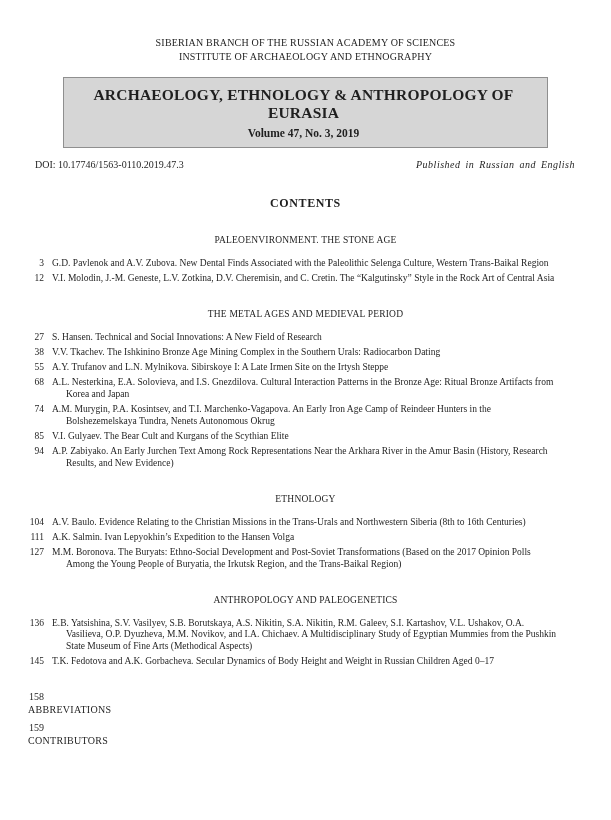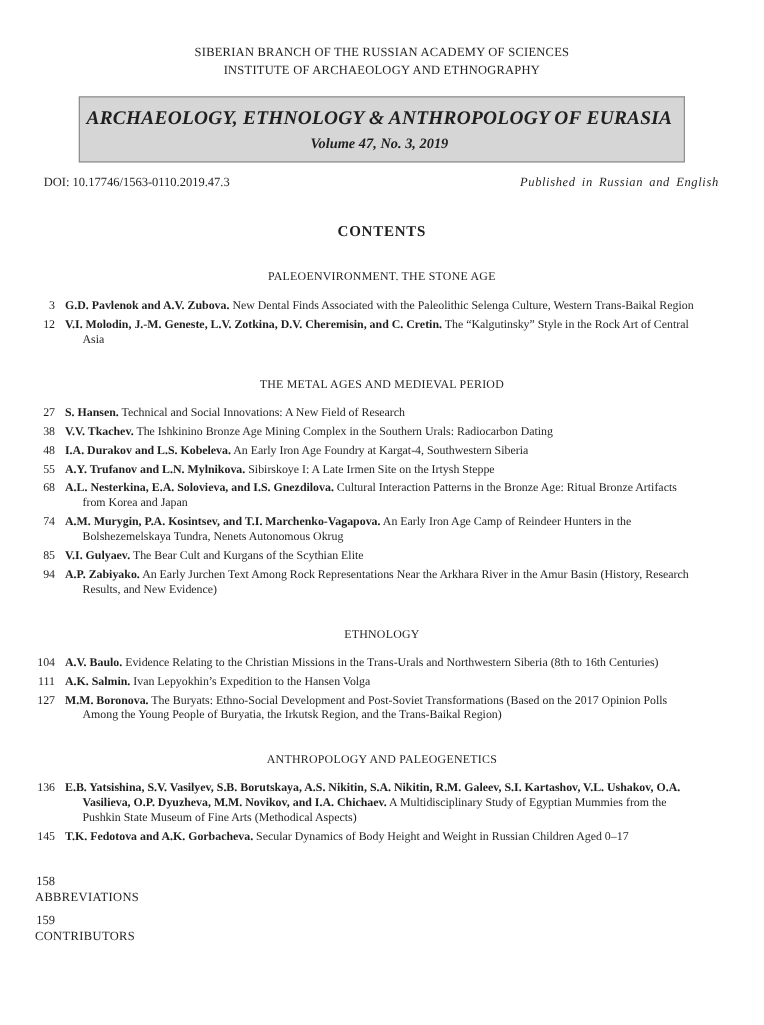--- a/index.html
+++ b/index.html
@@ -23,21 +23,20 @@
     font-size:10px;
     line-height:1.4;
     letter-spacing:0.2px;
   }
   .title-box{
     margin:13px 63px 0 63px;
     background:var(--box-bg);
     border:1px solid var(--box-border);
     text-align:center;
     padding:8px 6px 8px 2px;
-    font-style:italic;
   }
   .journal-title{
     font-weight:bold;
     font-size:15.5px;
     letter-spacing:0.2px;
   }
   .journal-volume{
     font-weight:bold;
     font-size:11.5px;
     margin-top:5px;
@@ -78,21 +77,21 @@
   .page-num{
     width:24px;
     flex-shrink:0;
     text-align:right;
   }
   .entry-text{
     margin-left:8px;
     padding-left:14px;
     text-indent:-14px;
   }
-  .authors{font-weight:bold;}
+  .authors{font-weight:normal;}
   .back-matter{margin-top:22px;}
   .back-row{
     display:flex;
     align-items:flex-start;
     margin:0 50px 5px 20px;
     font-size:10px;
     line-height:1.3;
     flex-direction:column;
   }
   .back-row .label{margin-left:8px;letter-spacing:0.3px;}
@@ -138,24 +137,20 @@
         <div class="entries">
           <div class="entry">
             <div class="page-num">27</div>
             <div class="entry-text"><span class="authors">S. Hansen.</span> <span class="title">Technical and Social Innovations: A New Field of Research</span></div>
           </div>
           <div class="entry">
             <div class="page-num">38</div>
             <div class="entry-text"><span class="authors">V.V. Tkachev.</span> <span class="title">The Ishkinino Bronze Age Mining Complex in the Southern Urals: Radiocarbon Dating</span></div>
           </div>
           <div class="entry">
-            <div class="page-num">48</div>
-            <div class="entry-text"><span class="authors">I.A. Durakov and L.S. Kobeleva.</span> <span class="title">An Early Iron Age Foundry at Kargat-4, Southwestern Siberia</span></div>
-          </div>
-          <div class="entry">
             <div class="page-num">55</div>
             <div class="entry-text"><span class="authors">A.Y. Trufanov and L.N. Mylnikova.</span> <span class="title">Sibirskoye I: A Late Irmen Site on the Irtysh Steppe</span></div>
           </div>
           <div class="entry">
             <div class="page-num">68</div>
             <div class="entry-text"><span class="authors">A.L. Nesterkina, E.A. Solovieva, and I.S. Gnezdilova.</span> <span class="title">Cultural Interaction Patterns in the Bronze Age: Ritual Bronze Artifacts from Korea and Japan</span></div>
           </div>
           <div class="entry">
             <div class="page-num">74</div>
             <div class="entry-text"><span class="authors">A.M. Murygin, P.A. Kosintsev, and T.I. Marchenko-Vagapova.</span> <span class="title">An Early Iron Age Camp of Reindeer Hunters in the Bolshezemelskaya Tundra, Nenets Autonomous Okrug</span></div>

